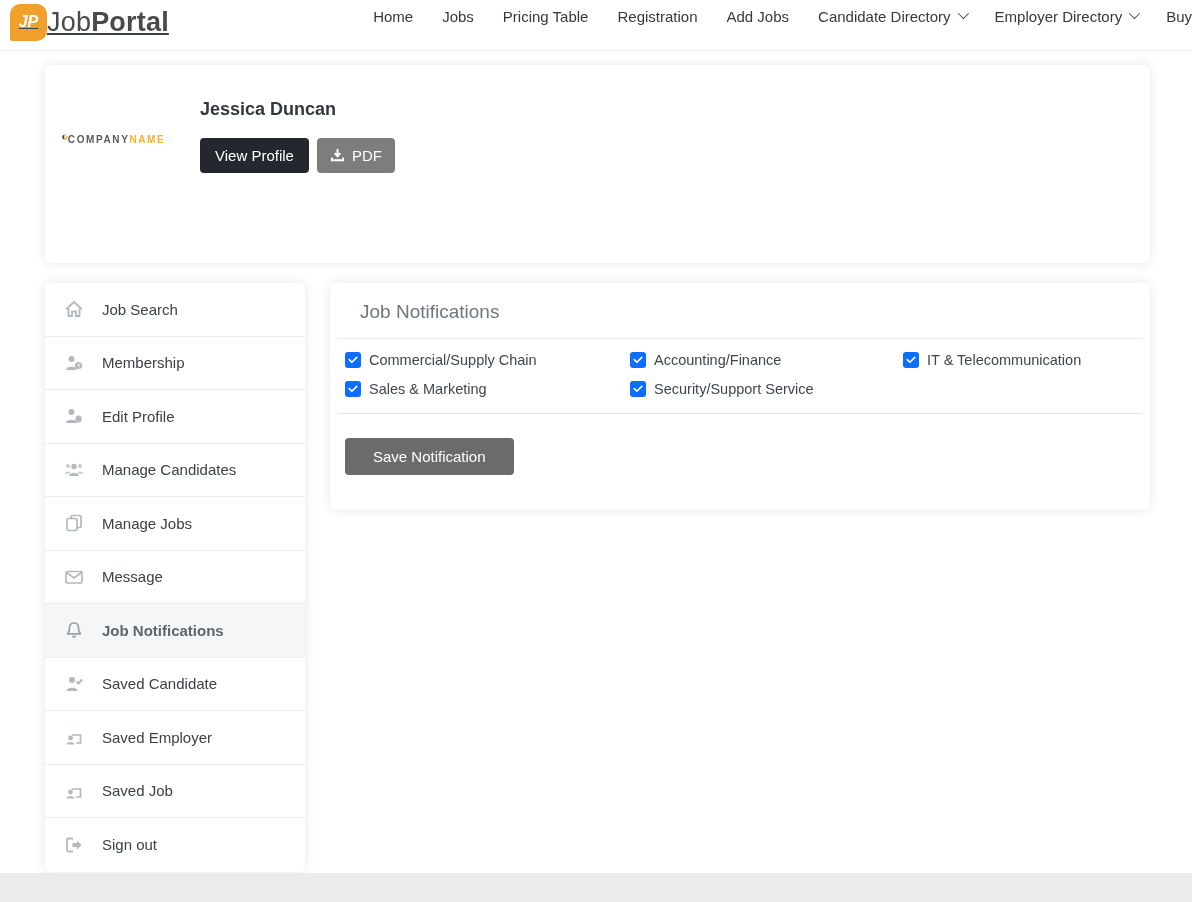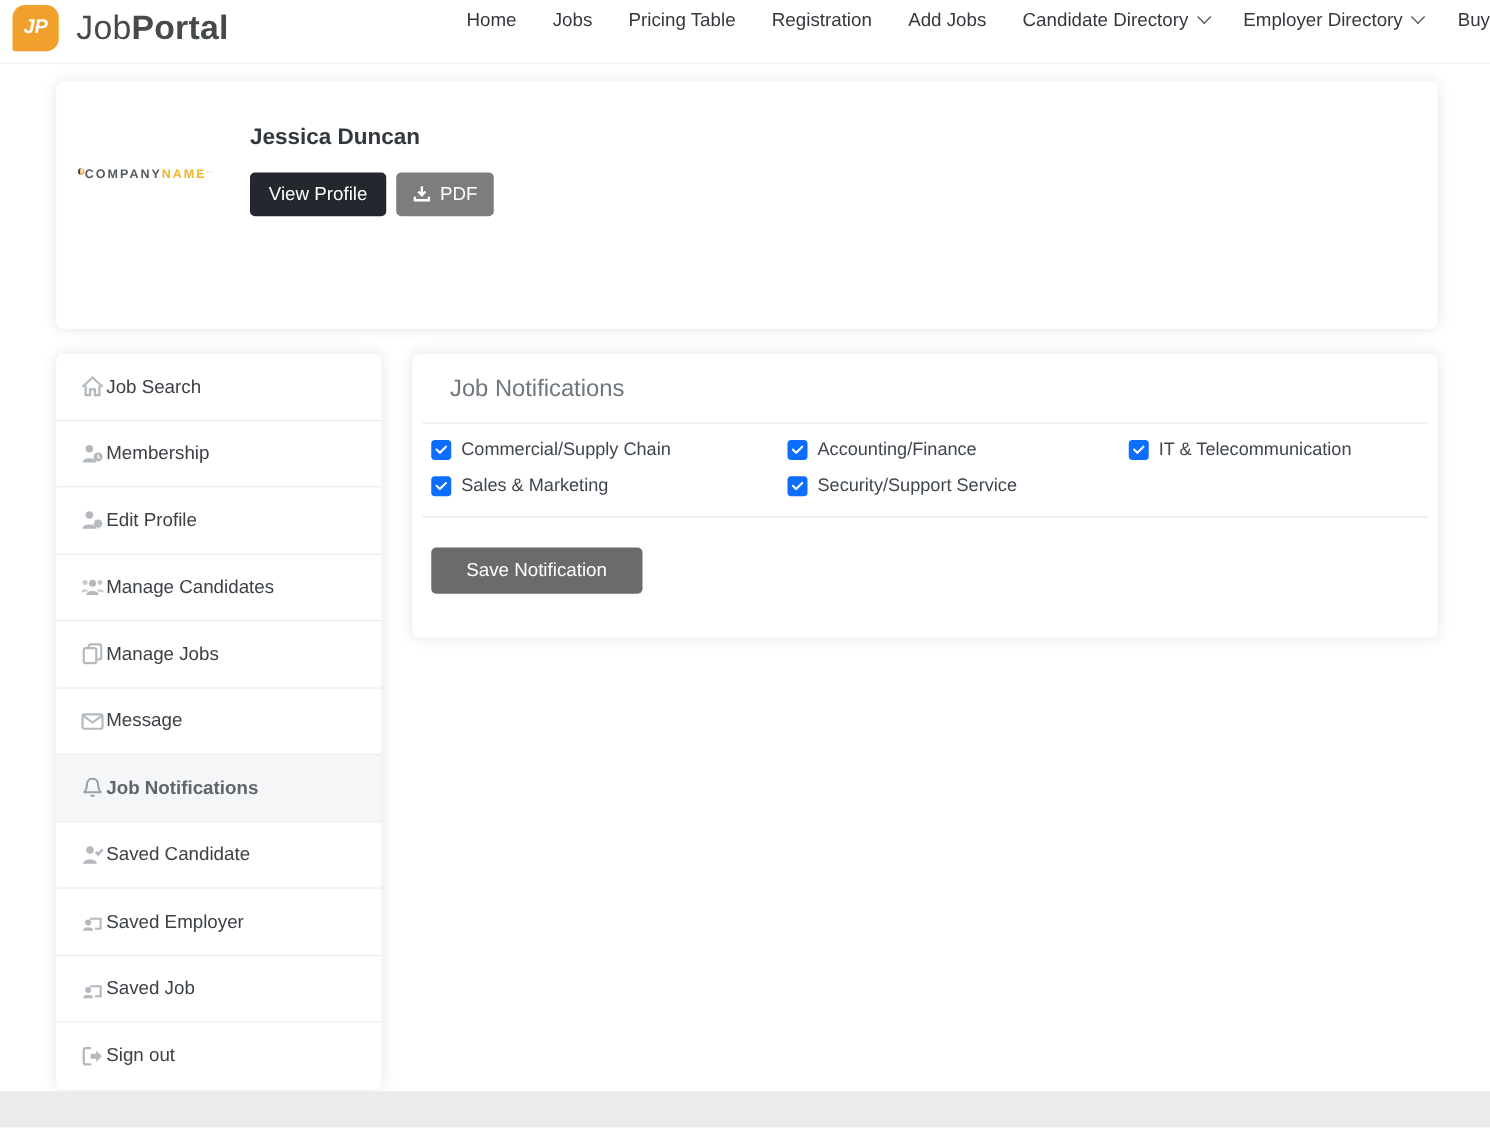--- a/index.html
+++ b/index.html
@@ -4,21 +4,21 @@
 <style>
   * { margin:0; padding:0; box-sizing:border-box; }
   html,body { width:1192px; height:902px; overflow:hidden; background:#ffffff;
     font-family:"Liberation Sans", sans-serif; color:#3d4247; }
   .page { position:relative; width:1192px; height:902px; }
 
   
   .navbar { position:absolute; top:0; left:0; width:100%; height:51px;
     background:#fff; border-bottom:1px solid #f1f1f1;
     display:flex; align-items:center; padding:0 0 0 10px; white-space:nowrap; overflow:hidden; }
-  .brand { display:flex; align-items:center; gap:14px; cursor:pointer; margin-top:-6px; }
+  .brand { display:flex; align-items:center; cursor:pointer; margin-top:-6px;text-decoration:underline; }
   .brand-mark { width:37px; height:37px; background:#f1a12b; border-radius:10px 10px 10px 2px;
     display:flex; align-items:center; justify-content:center;
     color:#fff; font-weight:bold; font-size:16px; letter-spacing:0; font-style:italic; }
   .brand-text { font-size:27px; color:#474a4d; letter-spacing:.2px; }
   .brand-text .bold { font-weight:800; }
   .nav-links { margin-left:auto; display:flex; align-items:flex-start; gap:29px; padding-top:4px; margin-top:-22px; }
   .nav-link { font-size:15px; color:#35393d; cursor:pointer; display:flex; align-items:center; gap:7px; }
   .chev { width:8px; height:8px; border-right:1.5px solid #4a4e52; border-bottom:1.5px solid #4a4e52;
     transform:rotate(45deg) translateY(-2px); display:inline-block; margin-top:-3px; }
 
@@ -37,21 +37,21 @@
   .profile-name { font-size:18px; font-weight:700; color:#33383d; }
   .profile-buttons { display:flex; gap:8px; margin-top:18px; }
   .btn { border:none; border-radius:4px; color:#fff; font-size:15px; font-family:inherit;
     cursor:pointer; display:inline-flex; align-items:center; gap:7px; }
   .btn-dark { background:#24282e; padding:9px 15px; }
   .btn-gray { background:#7d7d7d; padding:9px 13px; }
   .btn-save { background:#6b6b6b; padding:10px 28px; }
 
   
   .sidebar { left:45px; top:283px; width:260px; height:589px; overflow:hidden; }
-  .side-item { height:53.5px; display:flex; align-items:center; gap:0; padding:0 18px;
+  .side-item { height:53.5px; display:flex; align-items:center; gap:17px; padding:0 18px;
     border-bottom:1px solid #ececec; font-size:15px; color:#3c4146; cursor:pointer; background:#fff; }
   .side-item:last-child { border-bottom:none; }
   .side-item.active { background:#f4f6f8; font-weight:bold; color:#5f656b; }
   .side-icon { width:22px; height:22px; flex:0 0 22px; display:flex; align-items:center; justify-content:center; }
   .side-icon svg { width:20px; height:20px; }
 
   
   .main-panel { left:330px; top:283px; width:820px; height:227px; padding:18px 8px 0 8px; }
   .panel-title { font-size:19px; color:#6f767d; margin-left:22px; font-weight:400; }
   .panel-divider { border:none; border-top:1px solid #e9ecef; margin-top:15px; }

